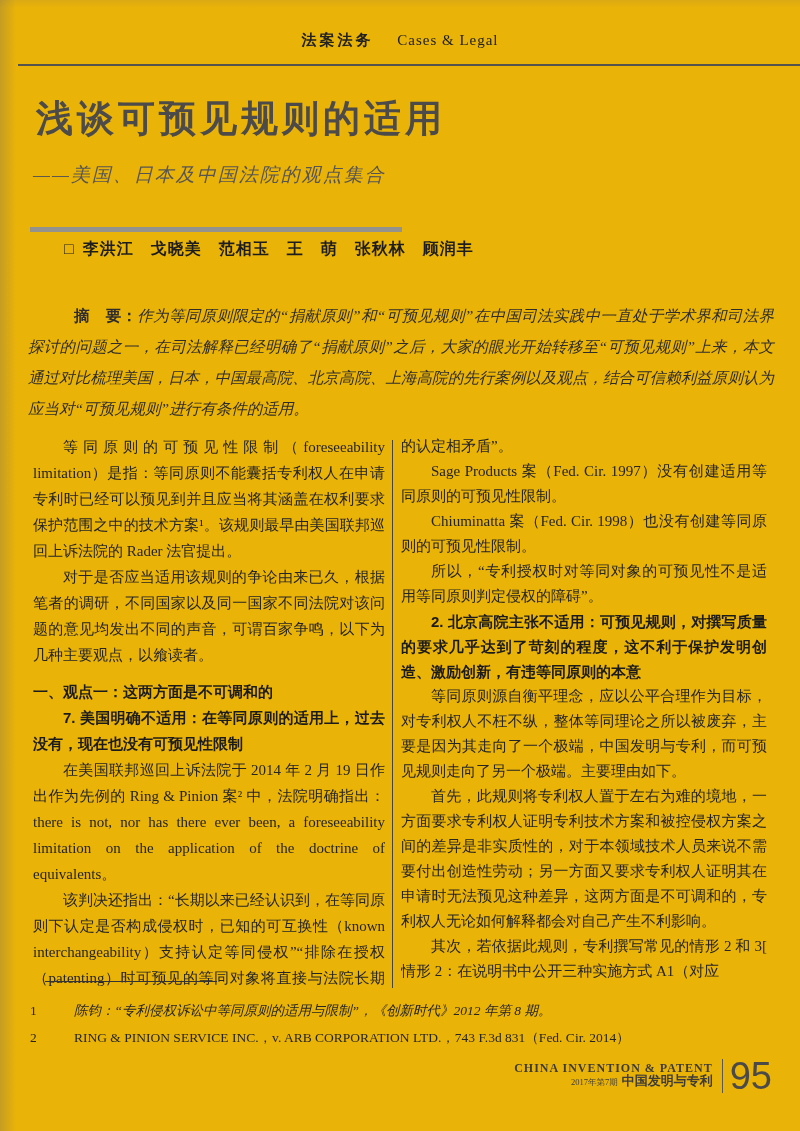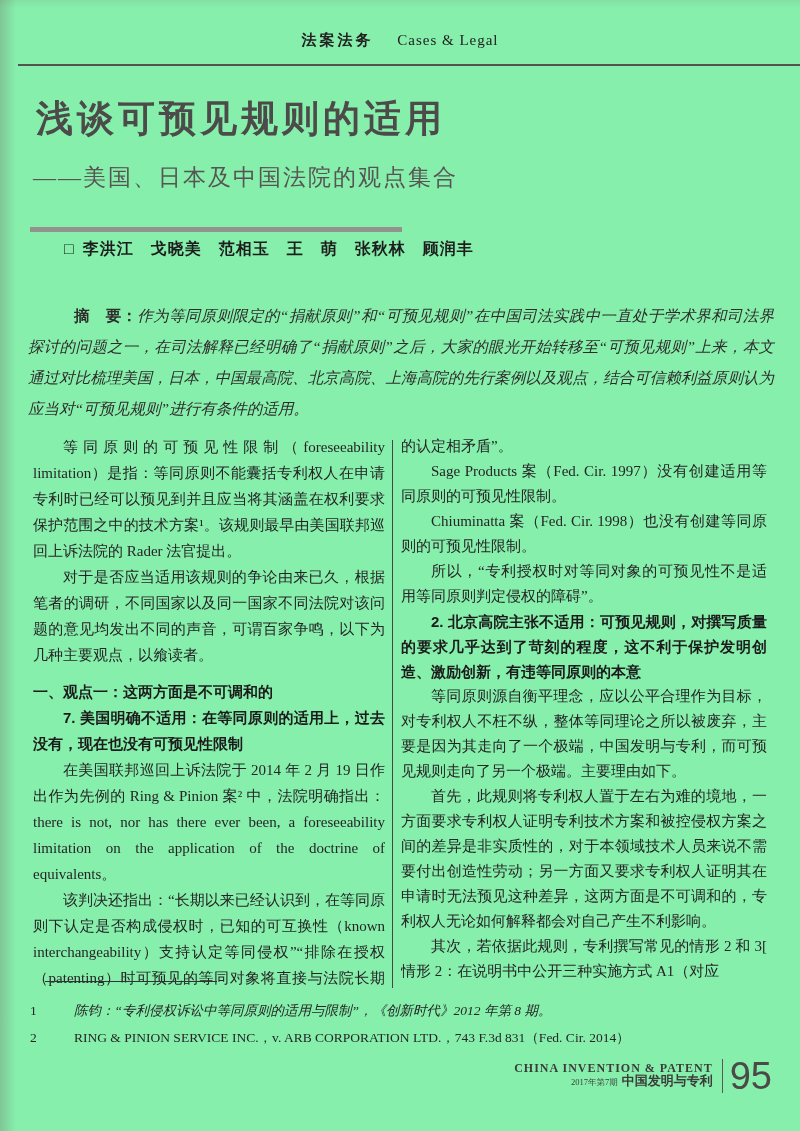--- a/index.html
+++ b/index.html
@@ -1,19 +1,19 @@
 <!DOCTYPE html>
 <html lang="zh"><head>
 <meta charset="utf-8">
 <style>
   html,body{margin:0;padding:0;}
   .page{
     position:relative;
     width:800px;height:1131px;
-    background:#86efac;
+    background:#eab308;
     font-family:"Liberation Serif",serif;
     color:#2b2b2b;
     overflow:hidden;
   }
   
   .page::before{
     content:"";position:absolute;left:0;top:0;bottom:0;width:16px;
     background:linear-gradient(to right, rgba(110,105,98,.30), rgba(110,105,98,0));
     pointer-events:none;
   }
@@ -29,21 +29,21 @@
   .header .en{font-family:"Liberation Serif",serif;margin-left:20px;letter-spacing:1px;}
   .header-rule{position:absolute;top:64px;left:18px;right:0;border-top:2px solid #55534e;}
 
   
   .title{
     position:absolute;left:36px;top:94px;
     font-size:37px;font-weight:bold;color:#4c4b49;letter-spacing:4px;
   }
   .subtitle{
     position:absolute;left:33px;top:162px;
-    font-size:23px;color:#575553;letter-spacing:2px;
+    font-size:19px;color:#575553;letter-spacing:2px;font-style:italic;
   }
 
   .author-bar{position:absolute;left:30px;top:227px;width:372px;height:5px;background:#94928d;}
   .authors{
     position:absolute;left:30px;top:239px;
     font-family:"Liberation Sans",sans-serif;font-weight:bold;
     font-size:16px;color:#1d1d1d;letter-spacing:1px;margin-left:34px;
   }
   .authors .marker{font-weight:normal;margin-right:8px;}
 

